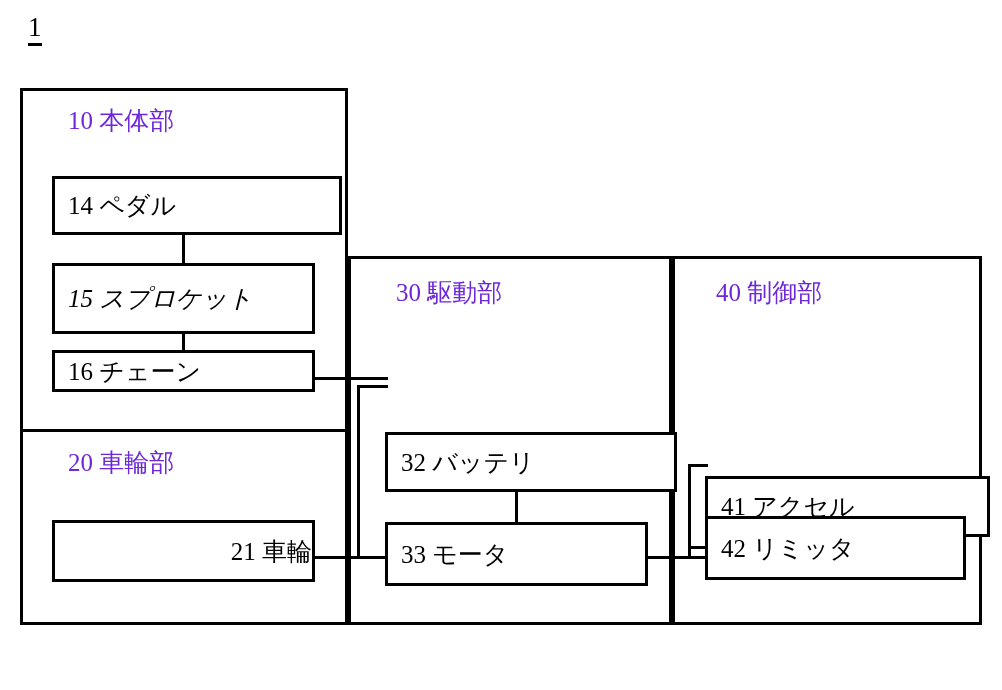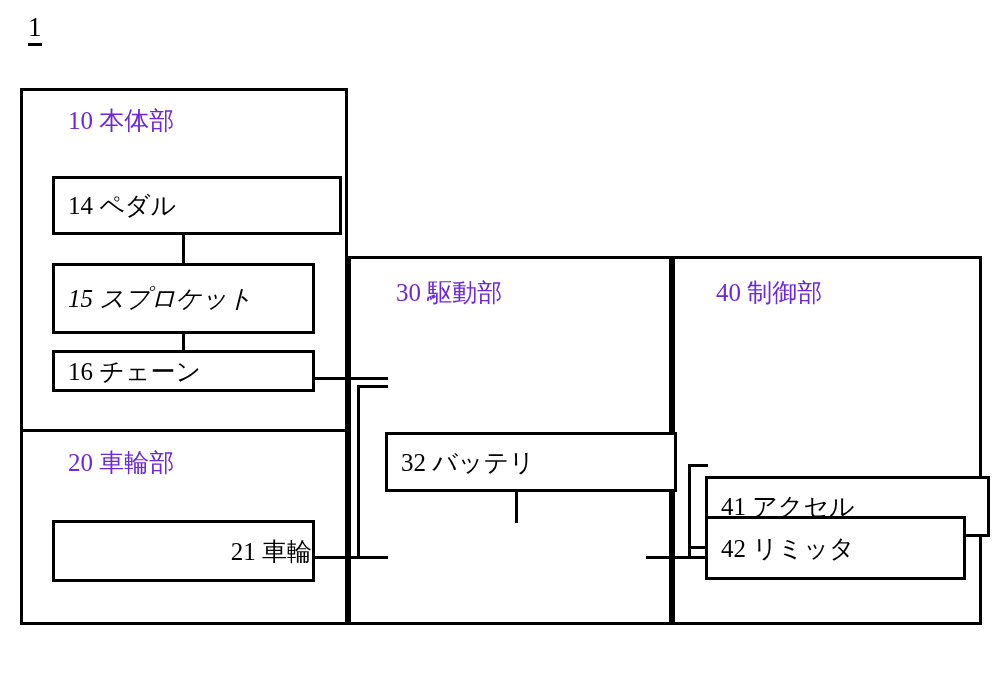--- a/index.html
+++ b/index.html
@@ -124,20 +124,23 @@
 
   <div class="unit-box" style="left:52px; top:520px; width:263px; height:62px;justify-content:flex-end;">
     <span class="unit-label">21  車輪</span>
   </div>
 
 
   <div class="unit-box" style="left:385px; top:432px; width:292px; height:60px;">
     <span class="unit-label">32  バッテリ</span>
   </div>
 
+  <div class="unit-box" style="left:385px; top:522px; width:263px; height:64px;">
+    <span class="unit-label">33  モータ</span>
+  </div>
 
   <div class="unit-box" style="left:705px; top:434px; width:285px; height:61px;margin-top:42px;">
     <span class="unit-label">41  アクセル</span>
   </div>
 
   <div class="unit-box" style="left:705px; top:516px; width:261px; height:64px;text-align:center;">
     <span class="unit-label">42  リミッタ</span>
   </div>
 
 </div>

